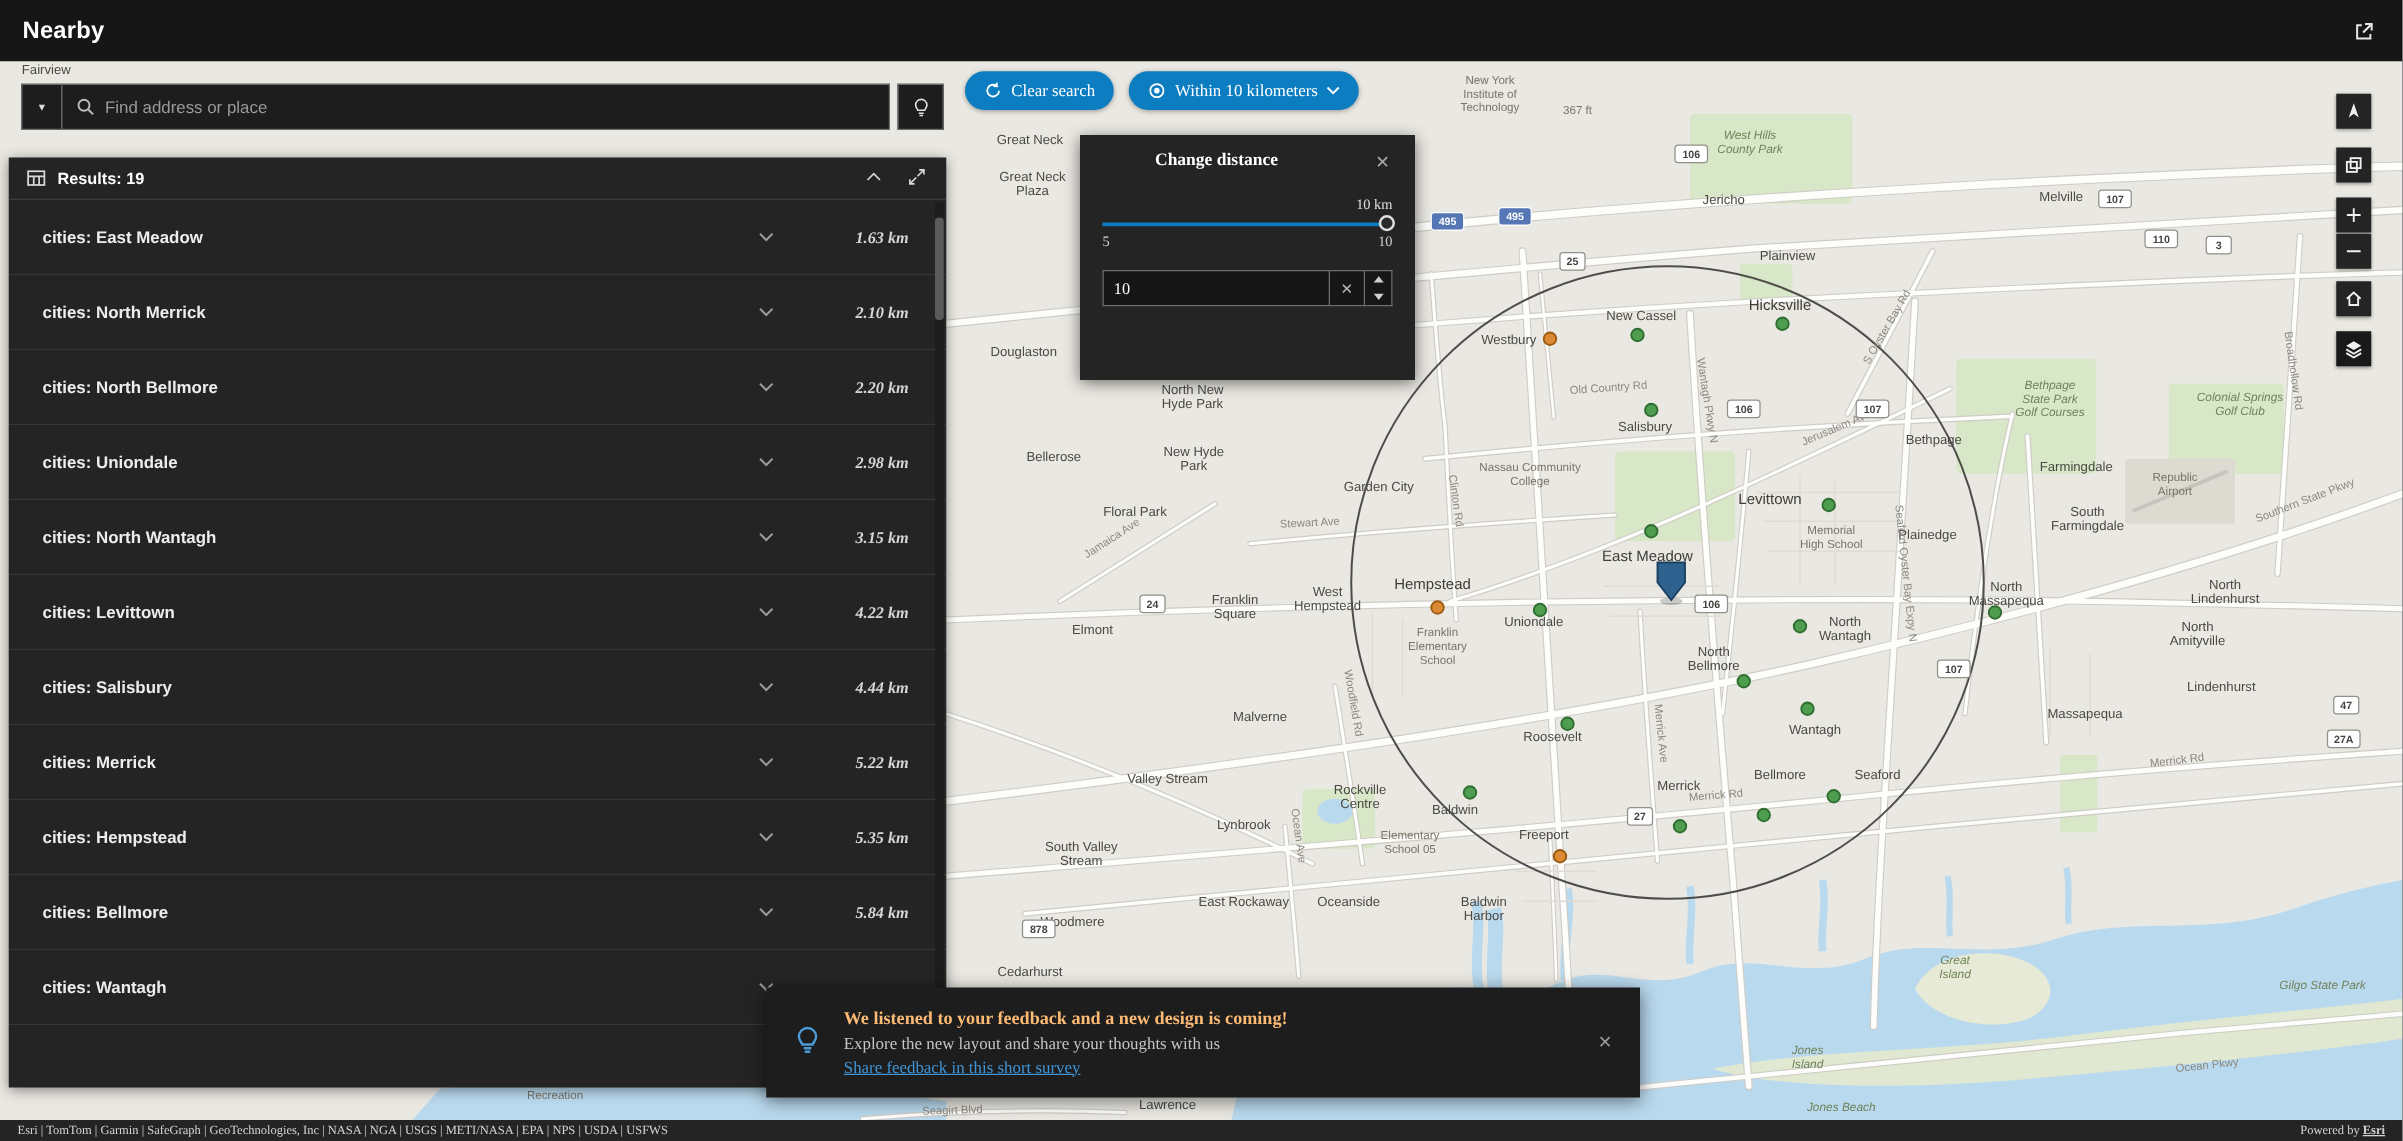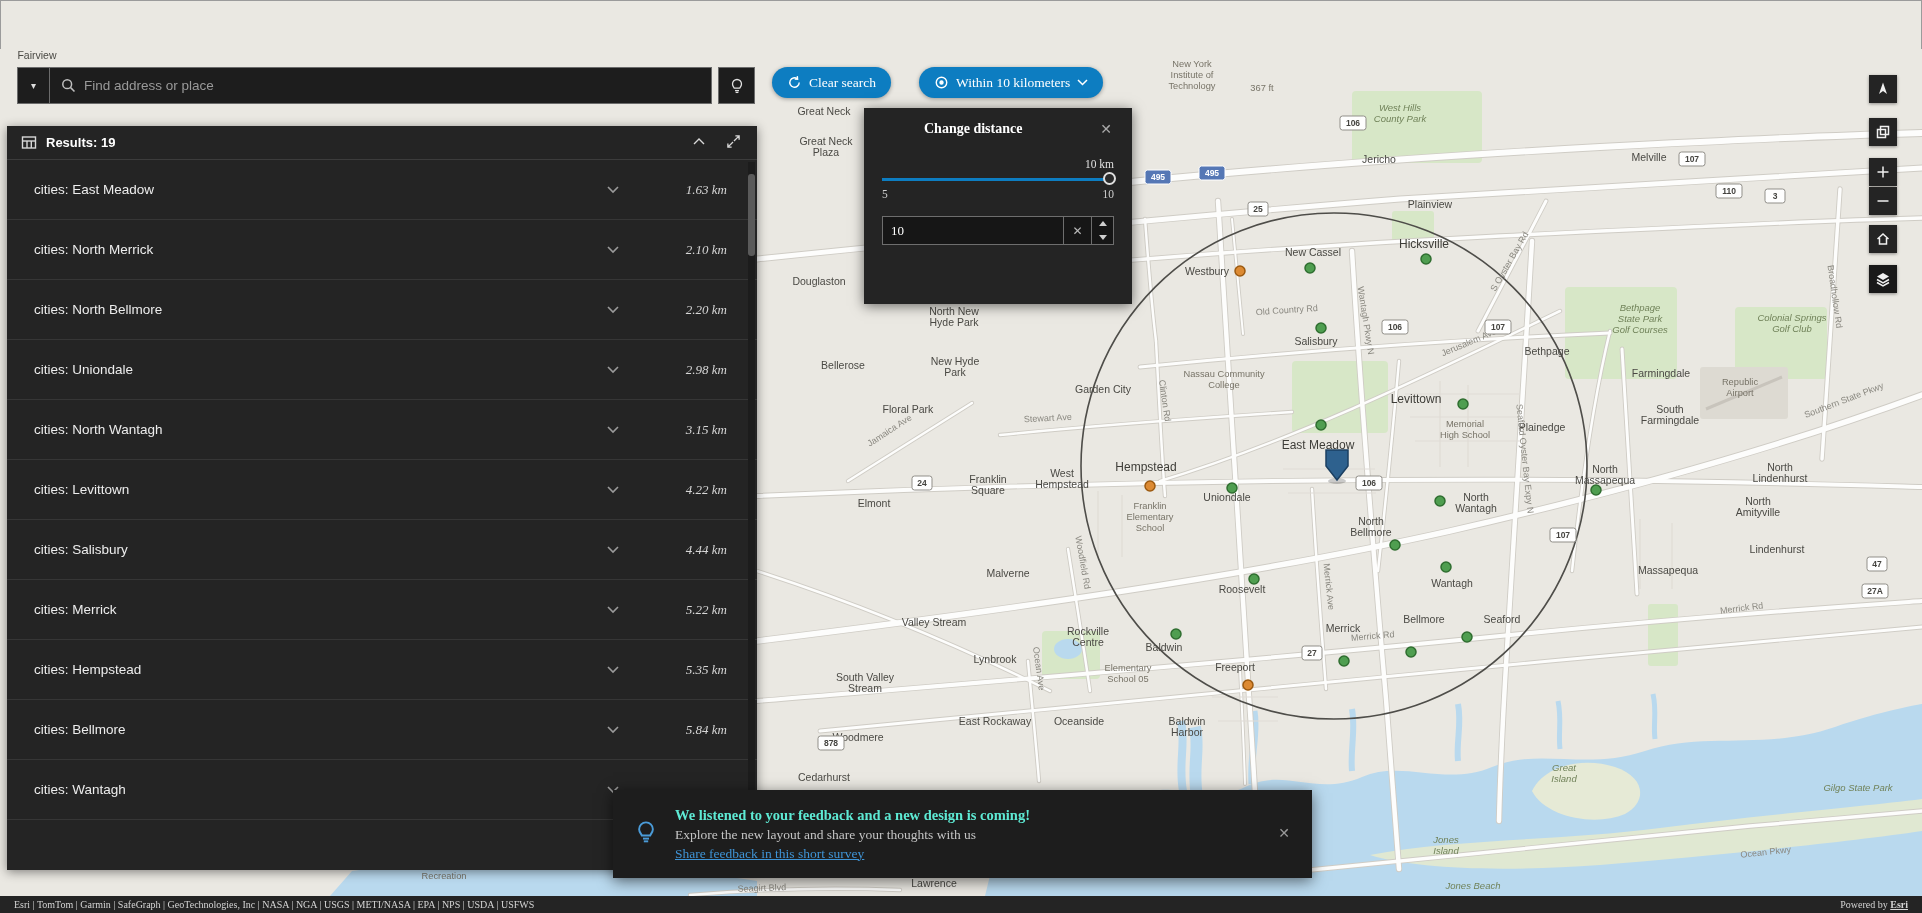--- a/index.html
+++ b/index.html
@@ -45,30 +45,30 @@
   .bulb-btn svg{stroke:#e0e0e0;fill:none;stroke-width:1.3;}
 
   .results-panel{position:absolute;left:7px;top:126px;width:750px;height:744px;background:#242424;z-index:30;
     box-shadow:0 2px 10px rgba(0,0,0,.45);overflow:hidden;}
   .results-header{height:33px;display:flex;align-items:center;padding:0 14px;border-bottom:1px solid #3c3c3c;}
   .results-header svg{stroke:#d8d8d8;fill:none;stroke-width:1.4;}
   .results-title{color:#fff;font-size:13px;font-weight:700;margin-left:9px;}
   .rh-actions{margin-left:auto;display:flex;gap:16px;}
   .rh-btn{background:none;border:none;padding:2px;cursor:pointer;}
   .rows{position:relative;height:711px;overflow:hidden;}
-  .row{height:60px;display:flex;align-items:center;padding:0 30px 0 27px;border-bottom:1px solid #363636;box-sizing:border-box;}
+  .row{height:60px;display:flex;align-items:center;padding:0 30px 0 27px;border-bottom:1px solid #363636;box-sizing:border-box;font-weight:bold;}
   .rlabel{color:#ededed;font-size:13.5px;}
   .rchev{margin-left:auto;stroke:#9a9a9a;fill:none;stroke-width:1.6;flex:none;}
   .rdist{width:92px;text-align:right;color:#d6d6d6;font-size:13px;font-style:italic;
     font-family:"Liberation Serif",serif;flex:none;margin-left:16px;}
   .vscroll{position:absolute;right:2px;top:36px;width:7px;height:702px;background:#1c1c1c;}
   .vthumb{position:absolute;left:0;top:12px;width:7px;height:82px;background:#5a5a5a;border-radius:3px;}
 
   
-  .map-actions{position:absolute;left:772px;top:67px;display:flex;gap:28px;z-index:25;}
+  .map-actions{position:absolute;left:772px;top:57px;display:flex;gap:12px;z-index:25;}
   .pill{height:31px;border:none;border-radius:16px;background:#0d7dc1;color:#fff;cursor:pointer;
     font-family:"Liberation Serif",serif;font-size:13.5px;display:flex;align-items:center;gap:7px;
     padding:0 15px;box-shadow:0 1px 4px rgba(0,0,0,.35);}
   .pill svg{stroke:#fff;fill:none;stroke-width:1.5;flex:none;}
 
   
   .popup{position:absolute;left:864px;top:108px;width:268px;height:196px;background:#242424;z-index:40;
     box-shadow:0 2px 12px rgba(0,0,0,.55);box-sizing:border-box;font-family:"Liberation Serif",serif;}
   .popup-head{display:flex;justify-content:space-between;align-items:center;padding:12px 14px 0 16px;}
   .popup-title{color:#fff;font-size:14px;font-weight:700;margin-left:44px;}
@@ -97,37 +97,45 @@
   .tb-btn svg{stroke:#f0f0f0;fill:none;stroke-width:1.5;}
   .tb-gap14{height:15px;} .tb-gap12{height:12px;} .tb-gap10{height:10px;} .tb-gap1{height:1px;}
   .tb-dark{background:#191919;}
 
   
   .toast{position:absolute;left:613px;top:790px;width:699px;height:88px;background:#1d1d1d;z-index:45;
     box-shadow:0 3px 14px rgba(0,0,0,.55);display:flex;align-items:center;font-family:"Liberation Serif",serif;}
   .toast-icon{margin:0 18px 0 22px;flex:none;}
   .toast-icon svg{stroke:#4a9bd8;fill:none;stroke-width:1.4;}
   .toast-text{display:flex;flex-direction:column;gap:3px;}
-  .toast-title{color:#5eead4;font-size:14.5px;font-weight:700;}
+  .toast-title{color:#fdba74;font-size:14.5px;font-weight:700;}
   .toast-body{color:#c4c4c4;font-size:13.5px;}
   .toast-link{color:#3f94d6;font-size:13.5px;text-decoration:underline;cursor:pointer;}
   .toast-close{position:absolute;right:16px;top:34px;background:none;border:none;color:#9a9a9a;font-size:14px;
     cursor:pointer;font-family:"Liberation Sans",sans-serif;}
 
   
   .attribution{position:absolute;left:0;top:896px;width:100%;height:17px;background:#242424;z-index:60;
     display:flex;align-items:center;justify-content:space-between;box-sizing:border-box;padding:0 14px;
     font-family:"Liberation Serif",serif;font-size:10px;color:#d5d5d5;}
   .powered a{color:#d5d5d5;font-weight:700;text-decoration:underline;}
 </style>
 </head>
 <body>
 
 <div class="window">
 
+  <div class="app-header">
+    <span class="app-title">Nearby</span>
+    <button class="hdr-btn">
+      <svg width="18" height="18" viewBox="0 0 17 17">
+          <path d="M7 4 H3.5 V14 H13.5 V10.5 M9.5 3 H14.5 V8 M14.5 3 L8 9.5"></path>
+        </svg>
+    </button>
+  </div>
 
   <svg class="map-svg" viewBox="0 0 1922 847">
     <rect x="0" y="0" width="1922" height="847" fill="#eae8e2"></rect>
     <g>
       <path fill="#b9d9ee" d="M 985 847 L 995 806 C 1012 782 1032 792 1052 772 C 1078 750 1108 768 1140 748 C 1172 728 1205 758 1245 738 C 1285 718 1315 748 1362 728 C 1402 710 1445 738 1492 718 C 1540 698 1585 722 1645 702 C 1705 682 1765 702 1835 678 C 1880 662 1922 655 1922 655 L 1922 847 Z"></path>
       <path fill="#b9d9ee" d="M 330 847 L 352 822 C 420 812 500 822 570 817 C 650 812 720 827 757 832 L 757 847 Z"></path>
       <path stroke="#b9d9ee" stroke-width="8" fill="none" d="M 1183 742 C 1178 715 1186 695 1181 672"></path>
       <path stroke="#b9d9ee" stroke-width="12" fill="none" d="M 1197 748 C 1192 718 1200 700 1195 678"></path>
       <path stroke="#b9d9ee" stroke-width="7" fill="none" d="M 1252 735 C 1250 705 1258 685 1254 662"></path>
       <path stroke="#b9d9ee" stroke-width="6" fill="none" d="M 1352 722 C 1350 700 1356 682 1352 660"></path>

